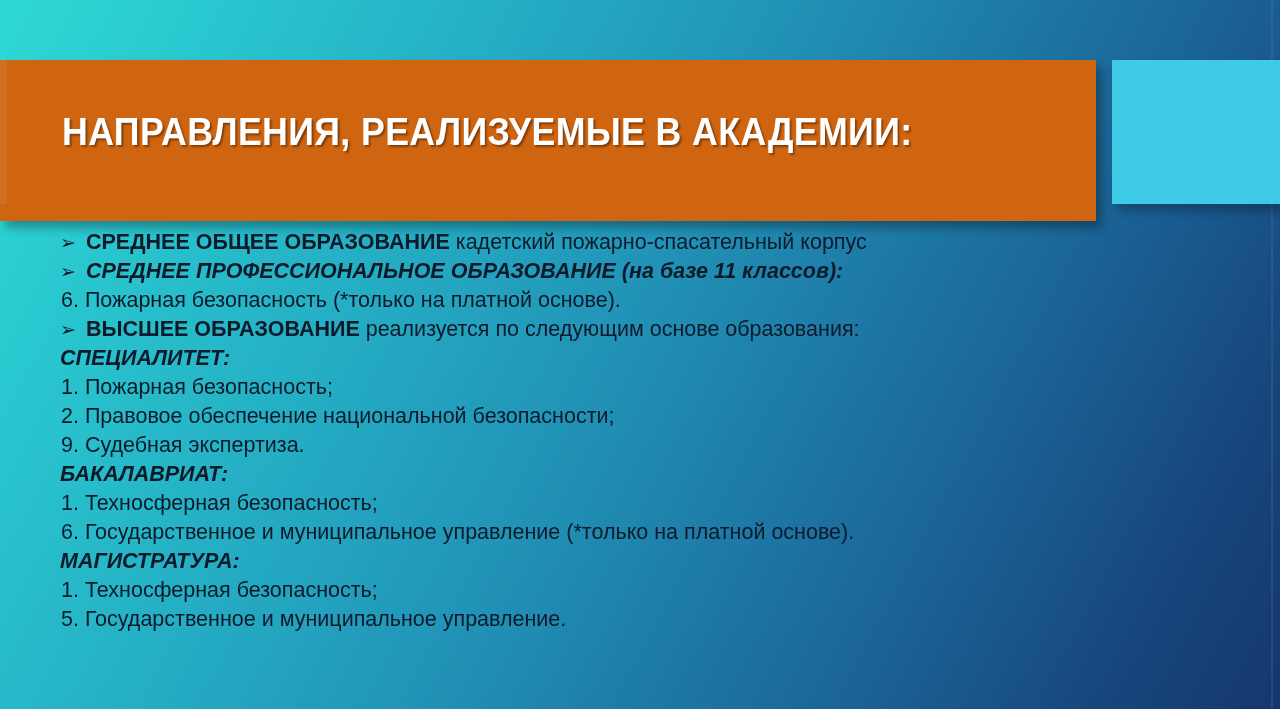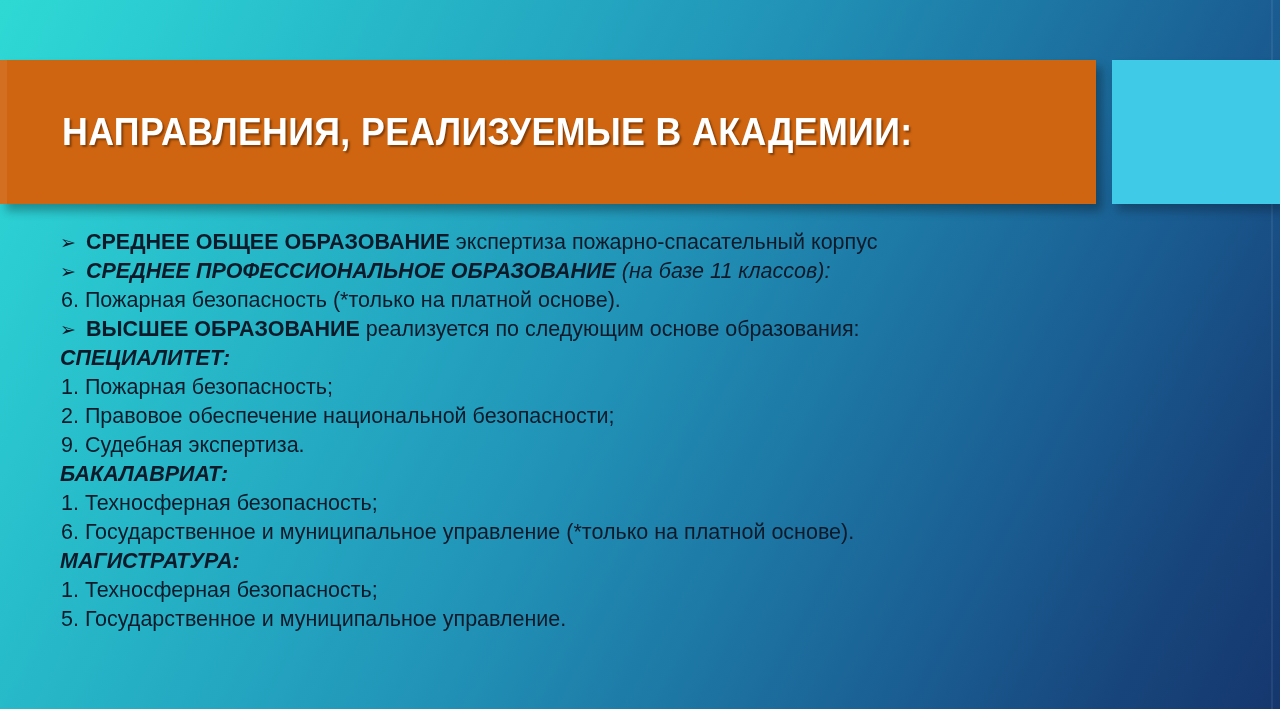--- a/index.html
+++ b/index.html
@@ -38,21 +38,21 @@
     height: 709px;
     background: rgba(255,255,255,0.07);
   }
 
   
   .title-banner {
     position: absolute;
     left: 0;
     top: 60px;
     width: 1096px;
-    height: 144px;
+    height: 161px;
     background: #cf6510;
     box-shadow: 6px 7px 9px rgba(0, 0, 0, 0.30);
   }
 
   .title-banner .inner-edge {
     position: absolute;
     left: 0;
     top: 0;
     width: 7px;
     height: 144px;
@@ -127,21 +127,21 @@
   .lead.italic {
     font-style: italic;
   }
 
   .rest {
     font-weight: normal;
   }
 
   .rest.italic {
     font-style: italic;
-    font-weight: normal;
+    font-weight: bold;
   }
 
   .level-head {
     font-weight: bold;
     font-style: italic;
   }
 
   .num-line {
     padding-left: 1px;
   }
@@ -157,21 +157,21 @@
     <div class="inner-edge"></div>
     <h1 class="slide-title">НАПРАВЛЕНИЯ, РЕАЛИЗУЕМЫЕ В АКАДЕМИИ:</h1>
   </div>
 
   <div class="accent-block"></div>
 
   <div class="body-copy">
 
     <div class="bullet-line">
       <span class="arrow-icon">➢</span>
-      <span><span class="lead">СРЕДНЕЕ ОБЩЕЕ ОБРАЗОВАНИЕ</span><span class="rest"> экспертиза пожарно-спасательный корпус</span></span>
+      <span><span class="lead">СРЕДНЕЕ ОБЩЕЕ ОБРАЗОВАНИЕ</span><span class="rest"> кадетский пожарно-спасательный корпус</span></span>
     </div>
 
     <div class="bullet-line gap-before">
       <span class="arrow-icon">➢</span>
       <span><span class="lead italic">СРЕДНЕЕ ПРОФЕССИОНАЛЬНОЕ ОБРАЗОВАНИЕ</span><span class="rest italic"> (на базе 11 классов):</span></span>
     </div>
     <p class="line num-line">6. Пожарная безопасность (*только на платной основе).</p>
 
     <div class="bullet-line gap-before">
       <span class="arrow-icon">➢</span>

